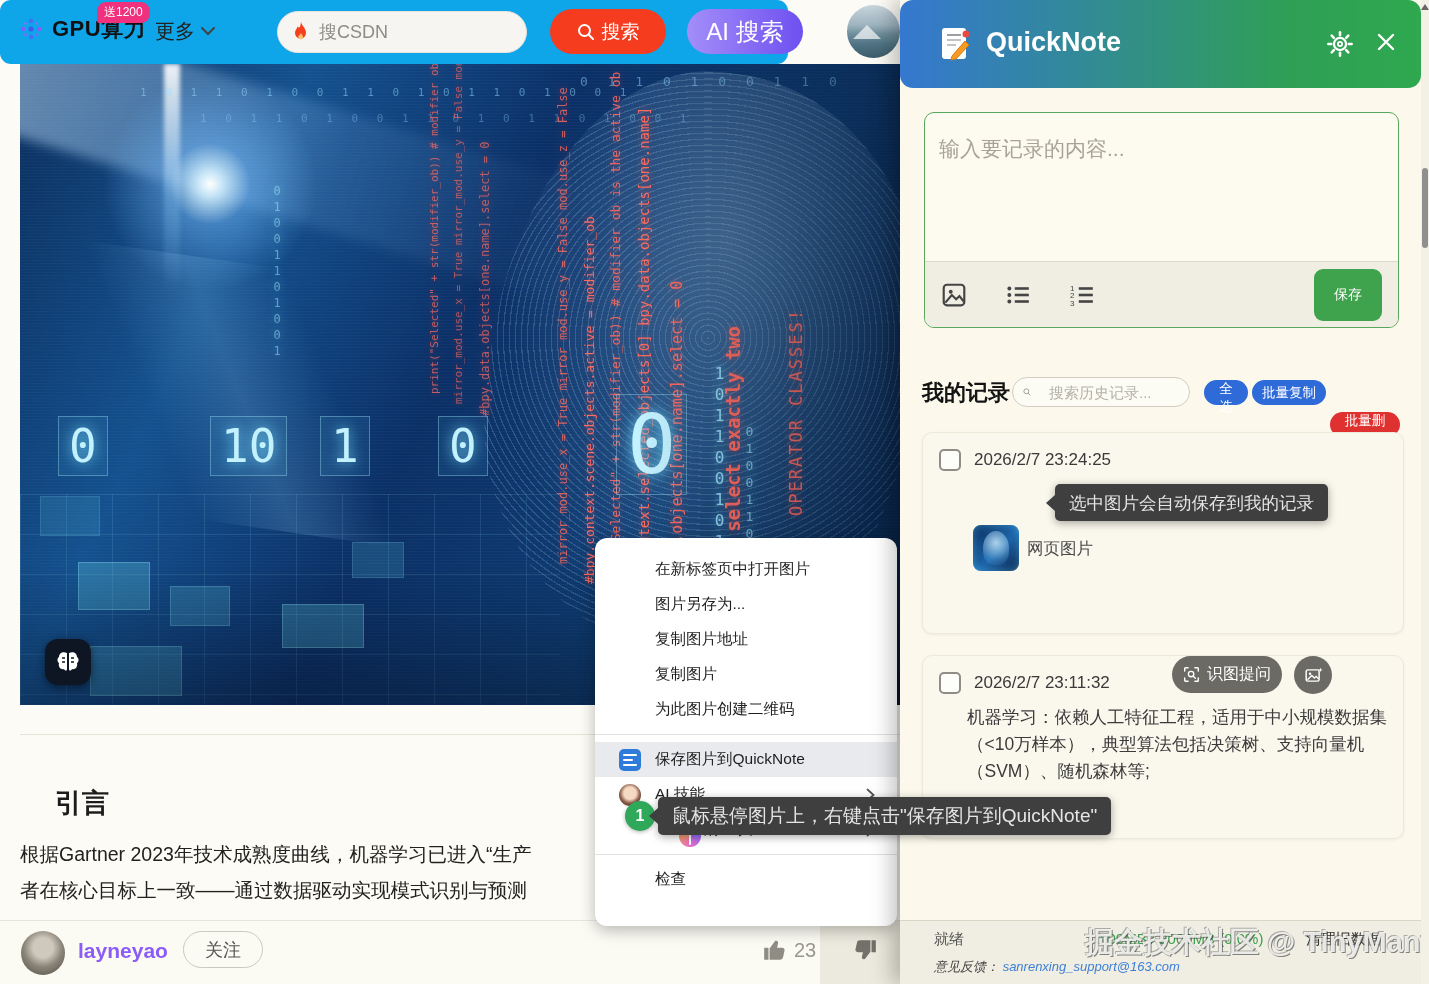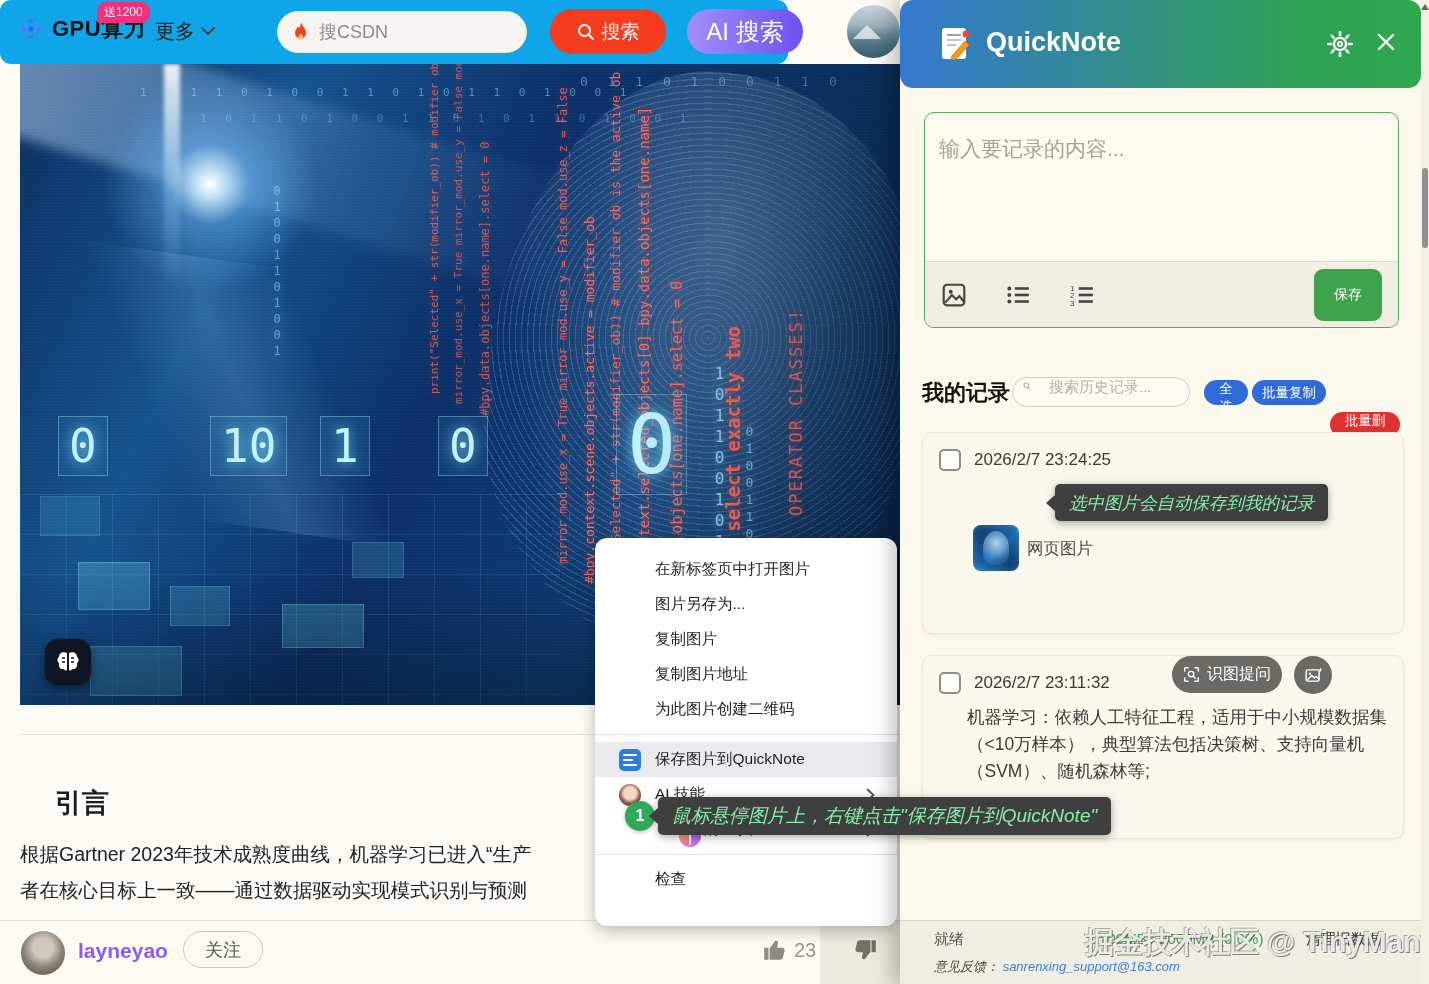--- a/index.html
+++ b/index.html
@@ -98,22 +98,22 @@
   .ai-brain-icon::after { content:""; position:absolute; left:50%; top:2px; bottom:2px; width:2px;
     margin-left:-1px; background:#fff; border-radius:1px; }
   .doc-blue { background:#2f7bd9; border-radius:5px; display:flex; flex-direction:column;
     justify-content:center; gap:3px; padding:0 4px; }
   .doc-blue i { display:block; height:2px; background:#fff; border-radius:1px; }
   .doc-blue i:nth-child(2){ width:70%; }
 
   
   .step-badge { position:absolute; border-radius:50%; background:#2fa85a; color:#fff; font-weight:bold;
     display:flex; align-items:center; justify-content:center; box-shadow:0 1px 4px rgba(0,0,0,.3); z-index:60; }
-  .tip { position:absolute; background:#3f3f3f; color:#86efac; border-radius:5px; display:flex; align-items:center;
-    padding:0 14px; white-space:nowrap; box-shadow:0 2px 8px rgba(0,0,0,.35); z-index:60;font-style:italic; }
+  .tip { position:absolute; background:#3f3f3f; color:#e5e5e5; border-radius:5px; display:flex; align-items:center;
+    padding:0 14px; white-space:nowrap; box-shadow:0 2px 8px rgba(0,0,0,.35); z-index:60; }
   .tip::before { content:""; position:absolute; left:-9px; top:50%; margin-top:-8px;
     border-top:8px solid transparent; border-bottom:8px solid transparent; border-right:9px solid #3f3f3f; }
   .tip1 { left:658px; top:797px; height:38px; font-size:19px; }
   .badge1 { left:625px; top:801px; width:30px; height:30px; font-size:16px; }
 
   
   .panel { position:absolute; left:900px; top:0; width:521px; height:984px; background:#fcf9ec;
     box-shadow:-8px 0 20px rgba(0,0,0,.25); z-index:40; }
   .panel-header { position:absolute; left:0; top:0; width:100%; height:88px;
     background:linear-gradient(90deg,#3578d0,#2f9f55 75%,#2fa84f); display:flex; align-items:center;border-radius:13px; }
@@ -130,21 +130,21 @@
   .note-card textarea::placeholder { color:#a8a396; }
   .note-toolbar { position:absolute; left:0; bottom:0; width:100%; height:66px; background:#f0eee3;
     border-top:1px solid #dcd9cc; display:flex; align-items:center; padding:0 16px; gap:38px; }
   .tool-icon { width:26px; height:26px; cursor:pointer; }
   .save-btn { position:absolute; right:16px; top:7px; width:68px; height:52px; background:#3fa24c; color:#fff;
     border:none; border-radius:9px; font-size:14px; cursor:pointer; font-family:inherit; }
 
   .records-head { position:absolute; left:0; top:376px; width:100%; height:34px; }
   .records-title { position:absolute; left:22px; top:2px; font-size:22px; font-weight:bold; color:#141414; }
   .records-search { position:absolute; left:112px; top:1px; width:178px; height:30px; background:#fdfcf4;
-    border:1px solid #d0cdc2; border-radius:15px; display:flex; align-items:flex-start; padding:0 10px; gap:18px; }
+    border:1px solid #d0cdc2; border-radius:15px; display:flex; align-items:center; padding:0 10px; gap:18px; }
   .records-search input { border:none; outline:none; background:transparent; font-size:15px; color:#555;
     width:130px; font-family:inherit; }
   .records-search input::placeholder { color:#b5b2a6; }
   .pill-btn { position:absolute; top:4px; height:25px; border:none; border-radius:13px; color:#fff;
     font-size:13.5px; cursor:pointer; font-family:inherit; padding:0 10px; }
   .pill-select-all { left:304px; width:44px; background:#2e6bd8; }
   .pill-batch-copy { left:352px; width:74px; background:#2e6bd8; }
   .pill-batch-del { left:430px; width:70px; background:#e03131;margin-top:32px; }
 
   .record-card { position:absolute; left:22px; width:482px; background:#faf7ec; border:1px solid #eceadb;
@@ -308,22 +308,22 @@
         <g transform="rotate(180 12 12)">
           <path d="M2 10 h4 v11 H2 Z M7 21 h9.5 c1.6 0 2.6-.8 2.9-2.2 l1.4-6.2 c.3-1.6-.7-2.6-2.3-2.6 h-4.6 l.9-4 c.3-1.3-.5-2.5-1.7-2.5 -.8 0-1.4.4-1.7 1.1 L7 10.5 Z" fill="#73716a"></path>
         </g>
       </svg>
     </div>
   </div>
 
   <div class="ctx-menu">
     <div class="ctx-item">在新标签页中打开图片</div>
     <div class="ctx-item">图片另存为...</div>
+    <div class="ctx-item">复制图片地址</div>
     <div class="ctx-item">复制图片</div>
-    <div class="ctx-item">复制图片地址</div>
     <div class="ctx-item">为此图片创建二维码</div>
     <div class="ctx-sep"></div>
     <div class="ctx-item hl">
       <span class="ctx-icon doc-blue">
           <i></i>
           <i></i>
           <i></i>
         </span>
       <span>保存图片到QuickNote</span>
     </div>

